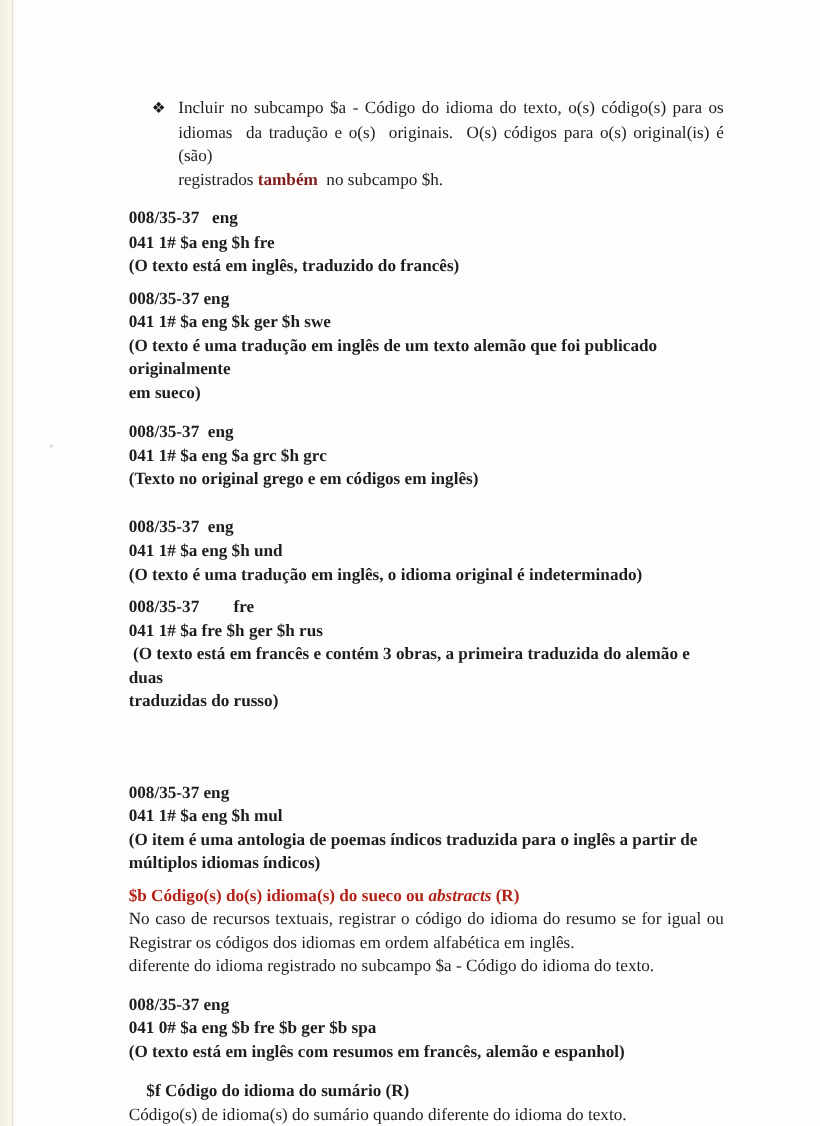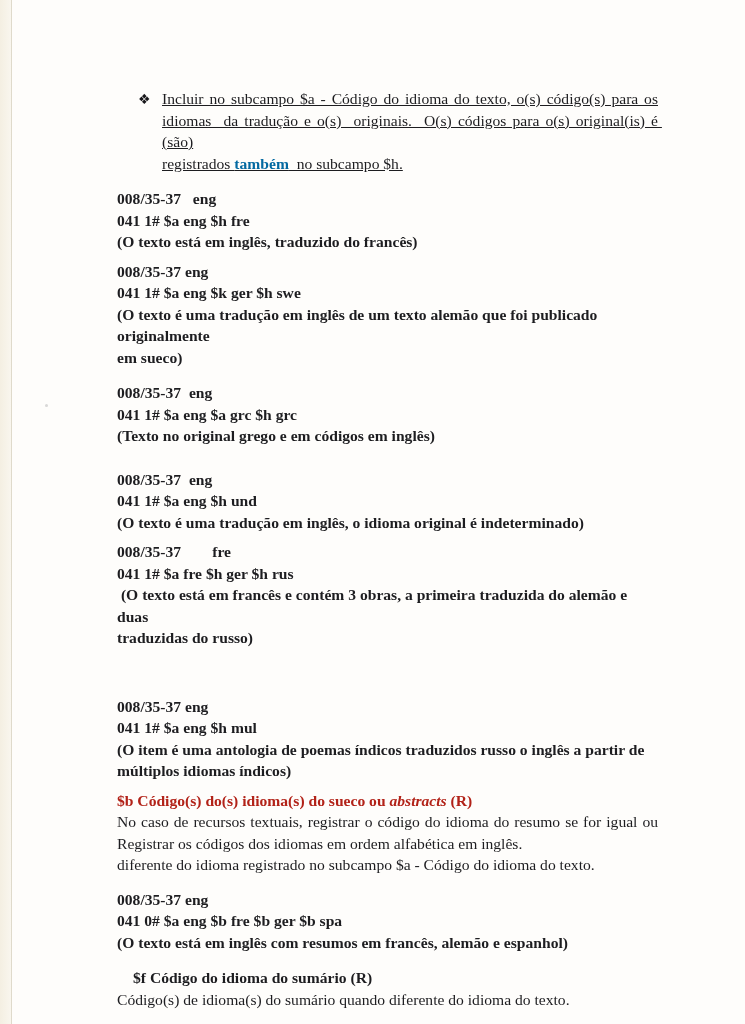--- a/index.html
+++ b/index.html
@@ -40,26 +40,26 @@
   }
   .line { white-space: pre-wrap; }
   .just { text-align: justify; text-align-last: justify; }
   .bullet-note { display: flex; margin-left: 21px; margin-bottom: 14px; }
   .bullet-marker {
     flex: 0 0 24px;
     font-size: 14px;
     padding-top: 1px;
     color: #17171a;
   }
-  .bullet-text { flex: 1 1 auto; text-decoration: underline; }
-  .red { color: #0369a1; font-weight: bold; }
+  .bullet-text { flex: 1 1 auto; }
+  .red { color: #7f1d1d; font-weight: bold; }
   .example { margin-bottom: 14px; font-weight: bold; }
   .example.gap-sm { margin-bottom: 8px; }
   .example.gap-md { margin-bottom: 22px; }
-  .example.gap-xl { margin-bottom: 47px; }
+  .example.gap-xl { margin-bottom: 61px; }
   .mt-xs { margin-top: 2px; }
   .heading-red {
     color: #b22218;
     font-weight: bold;
     white-space: pre-wrap;
   }
   .heading-red .ital { font-style: italic; }
   .heading-black { font-weight: bold; white-space: pre-wrap; margin-left: 16px; }
   .section-body { margin-bottom: 13px; }
 </style>
@@ -109,21 +109,21 @@
     <div class="example gap-xl">
       <div class="line">008/35-37        fre</div>
       <div class="line">041 1# $a fre $h ger $h rus</div>
       <div class="line"> (O texto está em francês e contém 3 obras, a primeira traduzida do alemão e duas</div>
       <div class="line">traduzidas do russo)</div>
     </div>
 
     <div class="example gap-sm">
       <div class="line">008/35-37 eng</div>
       <div class="line">041 1# $a eng $h mul</div>
-      <div class="line">(O item é uma antologia de poemas índicos traduzidos russo o inglês a partir de</div>
+      <div class="line">(O item é uma antologia de poemas índicos traduzida para o inglês a partir de</div>
       <div class="line">múltiplos idiomas índicos)</div>
     </div>
 
     <div class="section-body">
       <div class="heading-red"><span>$b Código(s) do(s) idioma(s) do sueco ou </span><span class="ital">abstracts</span><span> (R)</span></div>
       <div class="line just">No caso de recursos textuais, registrar o código do idioma do resumo se for igual ou</div>
       <div class="line">Registrar os códigos dos idiomas em ordem alfabética em inglês.</div>
       <div class="line">diferente do idioma registrado no subcampo $a - Código do idioma do texto.</div>
     </div>
 

